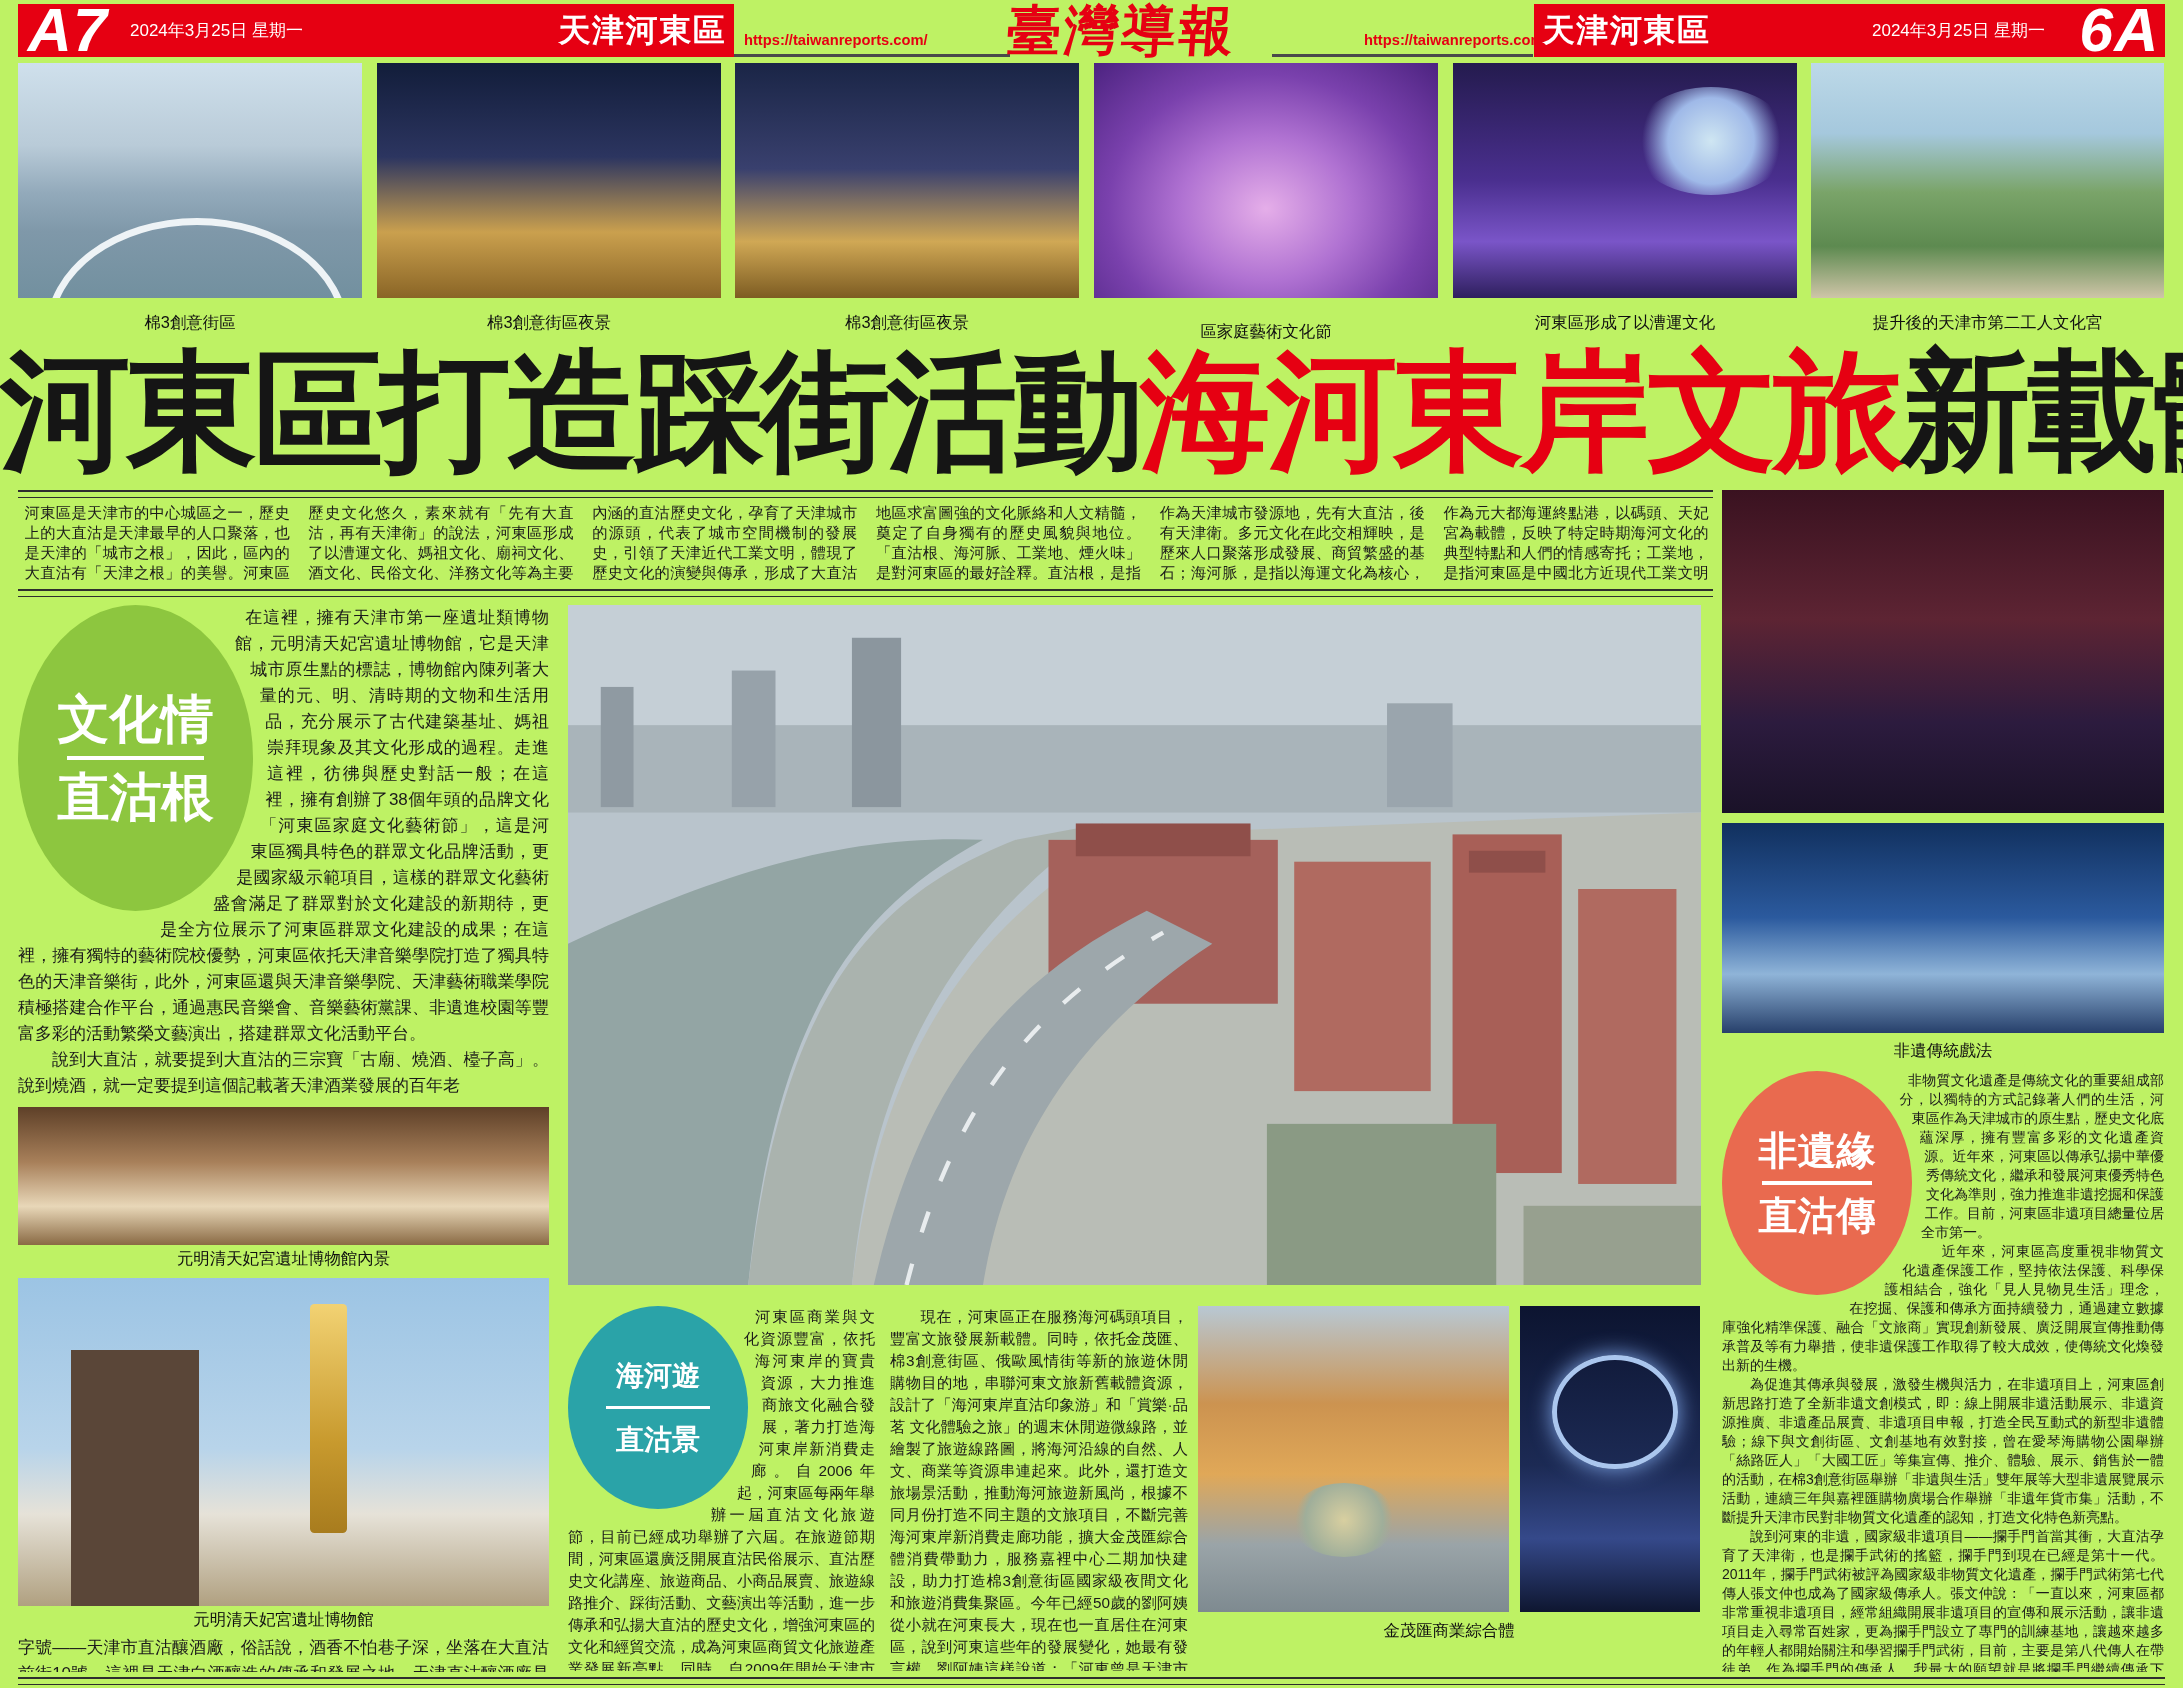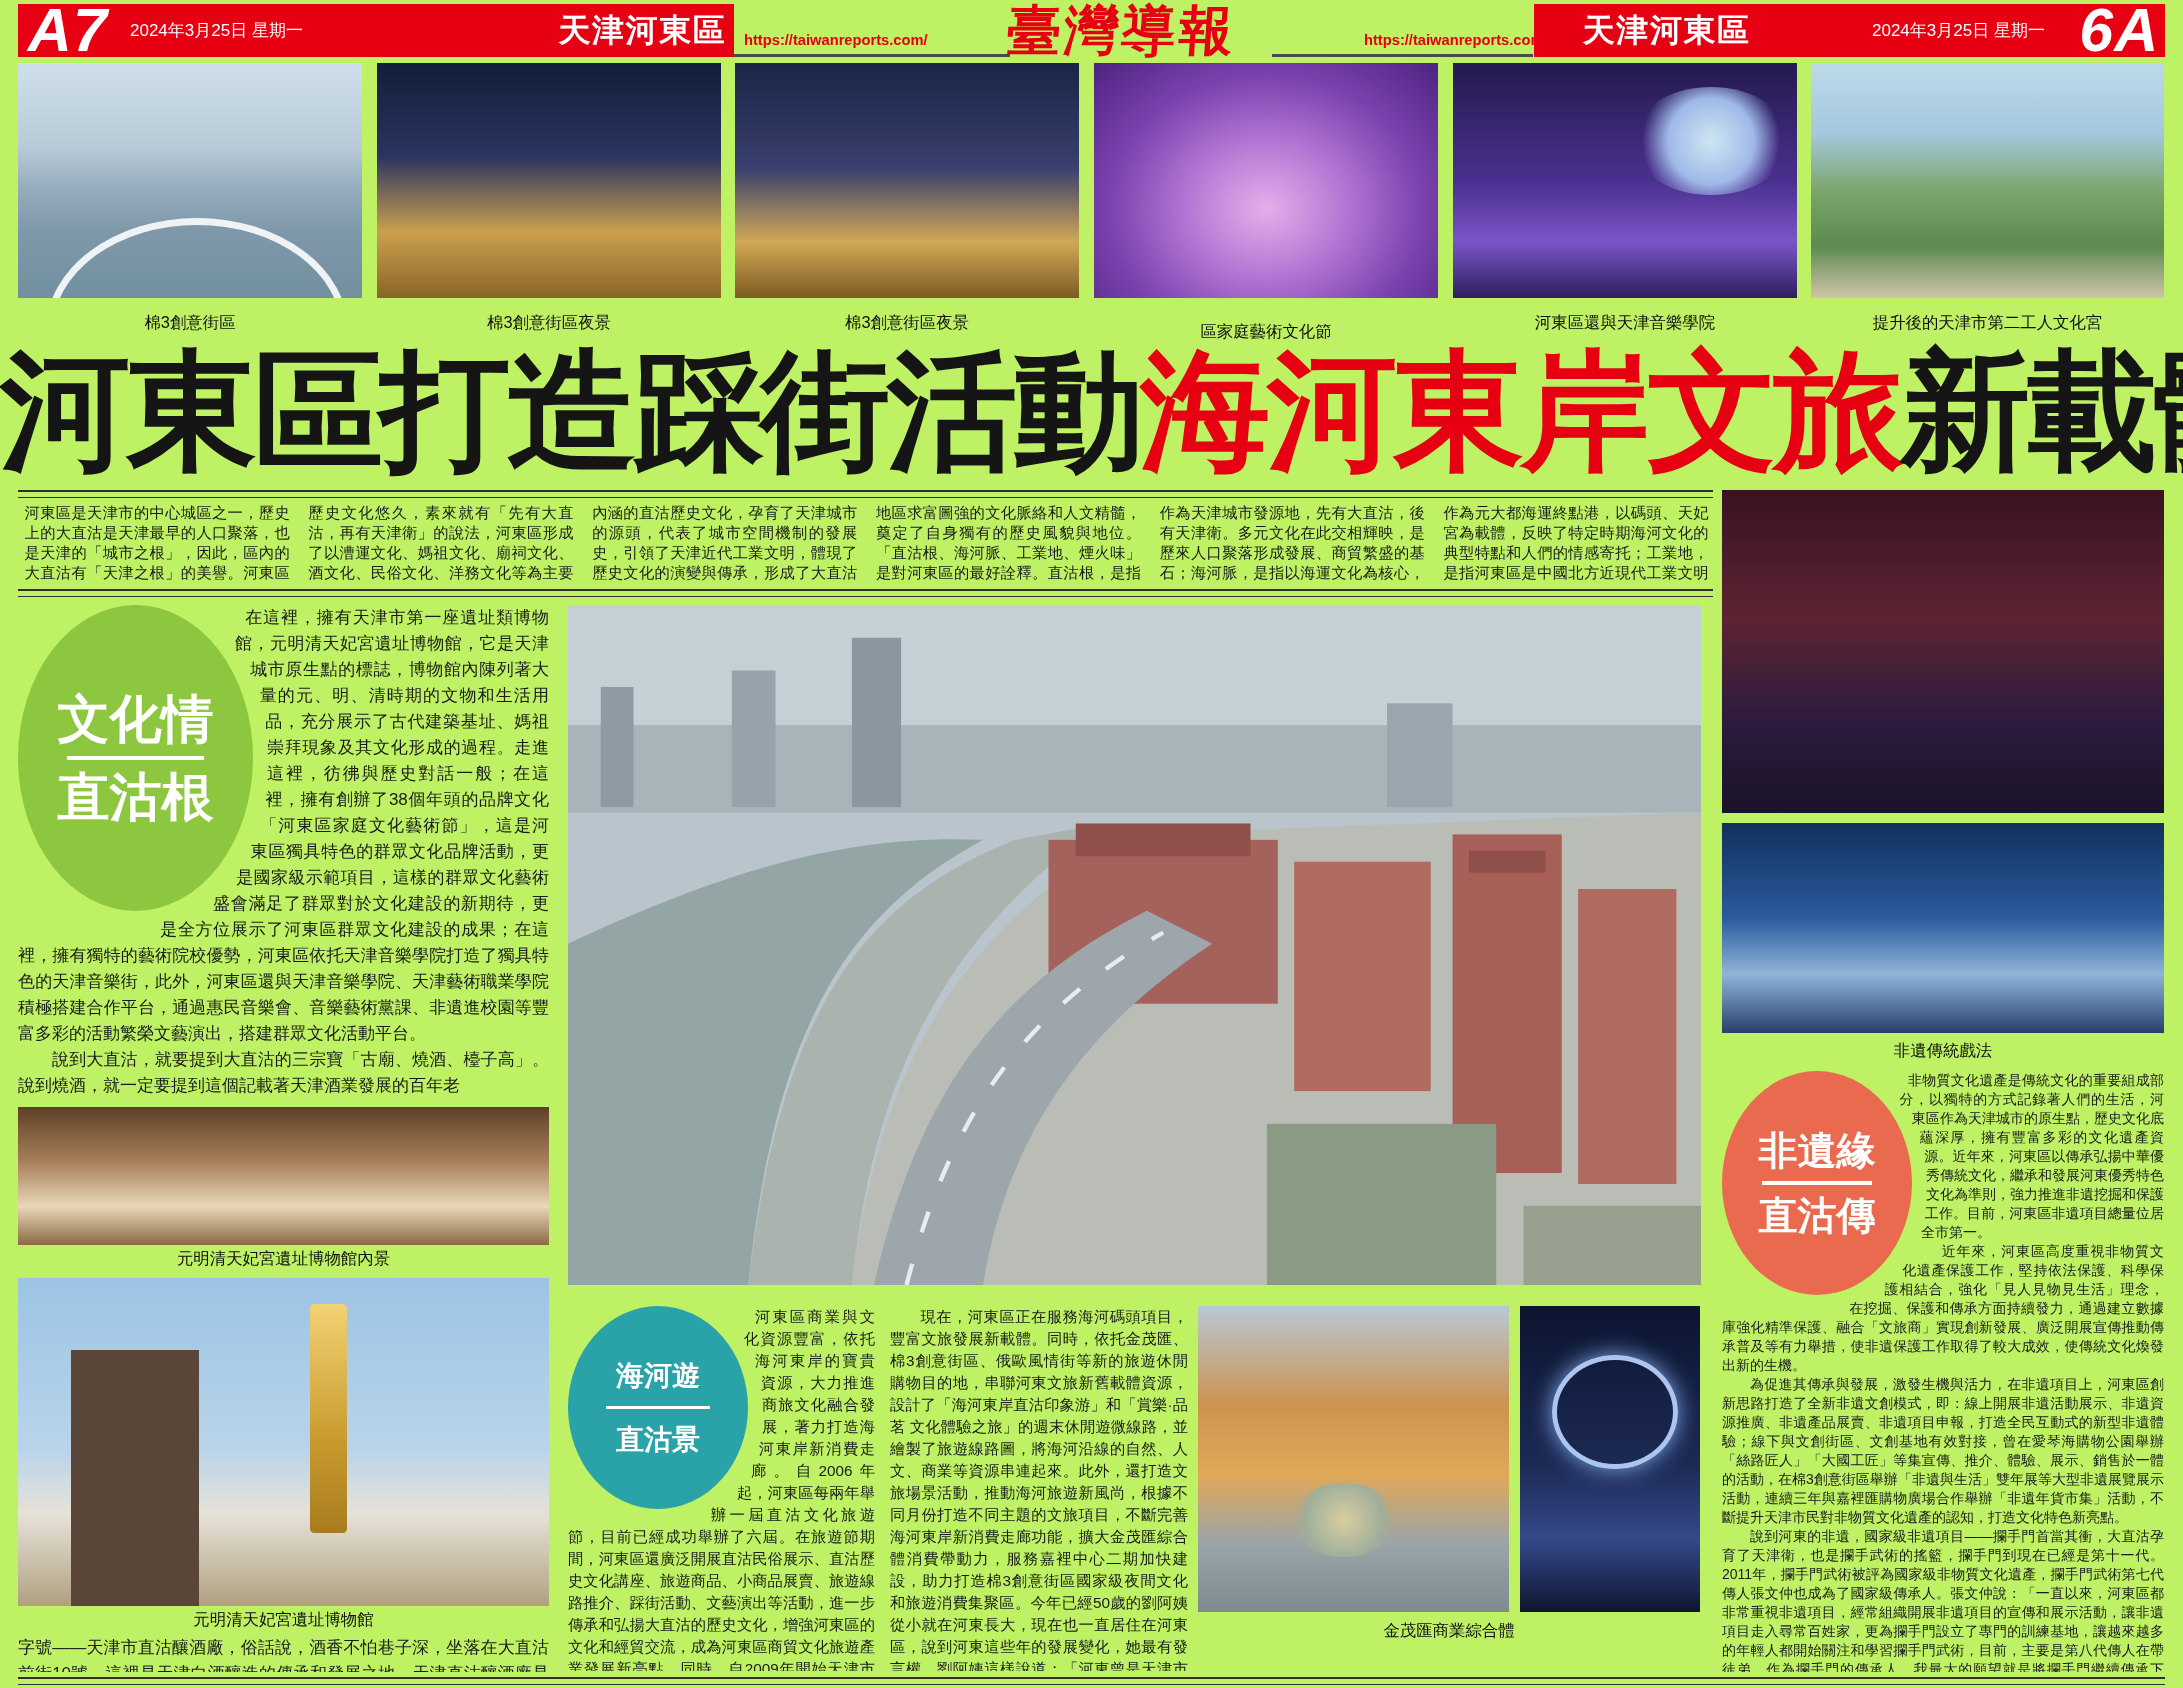--- a/index.html
+++ b/index.html
@@ -3,21 +3,21 @@
 <meta charset="utf-8">
 <style>
   html,body{margin:0;padding:0;background:#fff;}
   #page{position:relative;width:2183px;height:1689px;background:#bef264;overflow:hidden;
         font-family:"Liberation Sans","DejaVu Sans",sans-serif;color:#1a1a1a;}
   .abs{position:absolute;}
   
   .redbar{position:absolute;top:4.4px;height:53px;background:#e60012;}
   .corner{font-weight:900;font-size:61px;color:#fff;line-height:53px;font-style:italic;letter-spacing:1.1px;}
   .hdate{font-size:17px;color:#fff;font-weight:400;line-height:53px;}
-  .hregion{font-size:32px;color:#fff;font-weight:900;line-height:53px;letter-spacing:1.6px;margin-left:40px;}
+  .hregion{font-size:32px;color:#fff;font-weight:900;line-height:53px;letter-spacing:1.6px;}
   .masthead{font-family:"Liberation Serif","DejaVu Serif",serif;font-weight:900;color:#e60012;
             font-size:54px;line-height:55px;transform:skewX(-4deg);letter-spacing:3.3px;}
   .hurl{font-size:14.7px;color:#e60012;font-weight:700;line-height:16.4px;}
   .hline{position:absolute;top:54px;height:2.7px;background:#4a4a4a;}
   
   .photo{position:absolute;overflow:hidden;background:#b9c4cc;}
   .cap{position:absolute;font-size:16.4px;color:#101010;text-align:center;line-height:21px;}
   .ph-day{background:linear-gradient(180deg,#cfe0ec,#b9cbd8 35%,#93aabb 55%,#7f98a9 72%,#72909f);}
   .ph-day .arc{position:absolute;left:8%;bottom:-62%;width:84%;height:90%;border:7px solid #eef3f6;border-radius:50%;}
   .ph-night1{background:linear-gradient(180deg,#121d3a,#2c3560 40%,#caa04e 72%,#8a6526);}
@@ -99,21 +99,21 @@
   <div class="photo ph-stage" style="left:1094px;top:63px;width:344px;height:235px;"></div>
   <div class="photo ph-mall" style="left:1453px;top:63px;width:344px;height:235px;">
       <div class="disc"></div>
     </div>
   <div class="photo ph-park" style="left:1811px;top:63px;width:353px;height:235px;"></div>
 
   <div class="cap" style="left:18px;  top:312px;width:344px;">棉3創意街區</div>
   <div class="cap" style="left:377px; top:312px;width:344px;">棉3創意街區夜景</div>
   <div class="cap" style="left:735px;top:312px;width:344px;">棉3創意街區夜景</div>
   <div class="cap" style="left:1094px;top:321px;width:344px;">區家庭藝術文化節</div>
-  <div class="cap" style="left:1453px;top:312px;width:344px;">河東區還與天津音樂學院</div>
+  <div class="cap" style="left:1453px;top:312px;width:344px;">河東區形成了以漕運文化</div>
   <div class="cap" style="left:1811px;top:312px;width:353px;">提升後的天津市第二工人文化宮</div>
 
   <div class="headline" style="top:340px;"><span class="blk">河東區打造</span><span class="blk2">踩街活動</span><span class="red">海河東岸文旅</span><span class="blk">新載體</span></div>
 
   <div class="hr2" style="left:18px;top:490px;width:1695px;"></div>
   <div class="intro" style="left:24.6px;top:503px;width:1684px;height:82px;">河東區是天津市的中心城區之一，歷史上的大直沽是天津最早的人口聚落，也是天津的「城市之根」，因此，區內的大直沽有「天津之根」的美譽。河東區歷史文化悠久，素來就有「先有大直沽，再有天津衛」的說法，河東區形成了以漕運文化、媽祖文化、廟祠文化、酒文化、民俗文化、洋務文化等為主要內涵的直沽歷史文化，孕育了天津城市的源頭，代表了城市空間機制的發展史，引領了天津近代工業文明，體現了歷史文化的演變與傳承，形成了大直沽地區求富圖強的文化脈絡和人文精髓，奠定了自身獨有的歷史風貌與地位。「直沽根、海河脈、工業地、煙火味」是對河東區的最好詮釋。直沽根，是指作為天津城市發源地，先有大直沽，後有天津衛。多元文化在此交相輝映，是歷來人口聚落形成發展、商貿繁盛的基石；海河脈，是指以海運文化為核心，作為元大都海運終點港，以碼頭、天妃宮為載體，反映了特定時期海河文化的典型特點和人們的情感寄托；工業地，是指河東區是中國北方近現代工業文明搖籃，見證了海河工業文明帶的發展與繁榮，老工業區及其配套的工人新村是產城融合模式的典範，形成了河東產業工人大量聚集的基礎；煙火味，則是指河東區歷史上廟祠眾多，工廠興盛，商貿繁榮，傳承至今的非遺技藝、老字號，生動展現了河東人民的生活方式和開放包容、樂觀熱情的精神特質。</div>
   <div class="hr2" style="left:18px;top:589px;width:1695px;"></div>
 
   <div class="colblock btxt" style="left:18px;top:605px;width:531px;height:1067px;">
     <div class="badge b-green">

